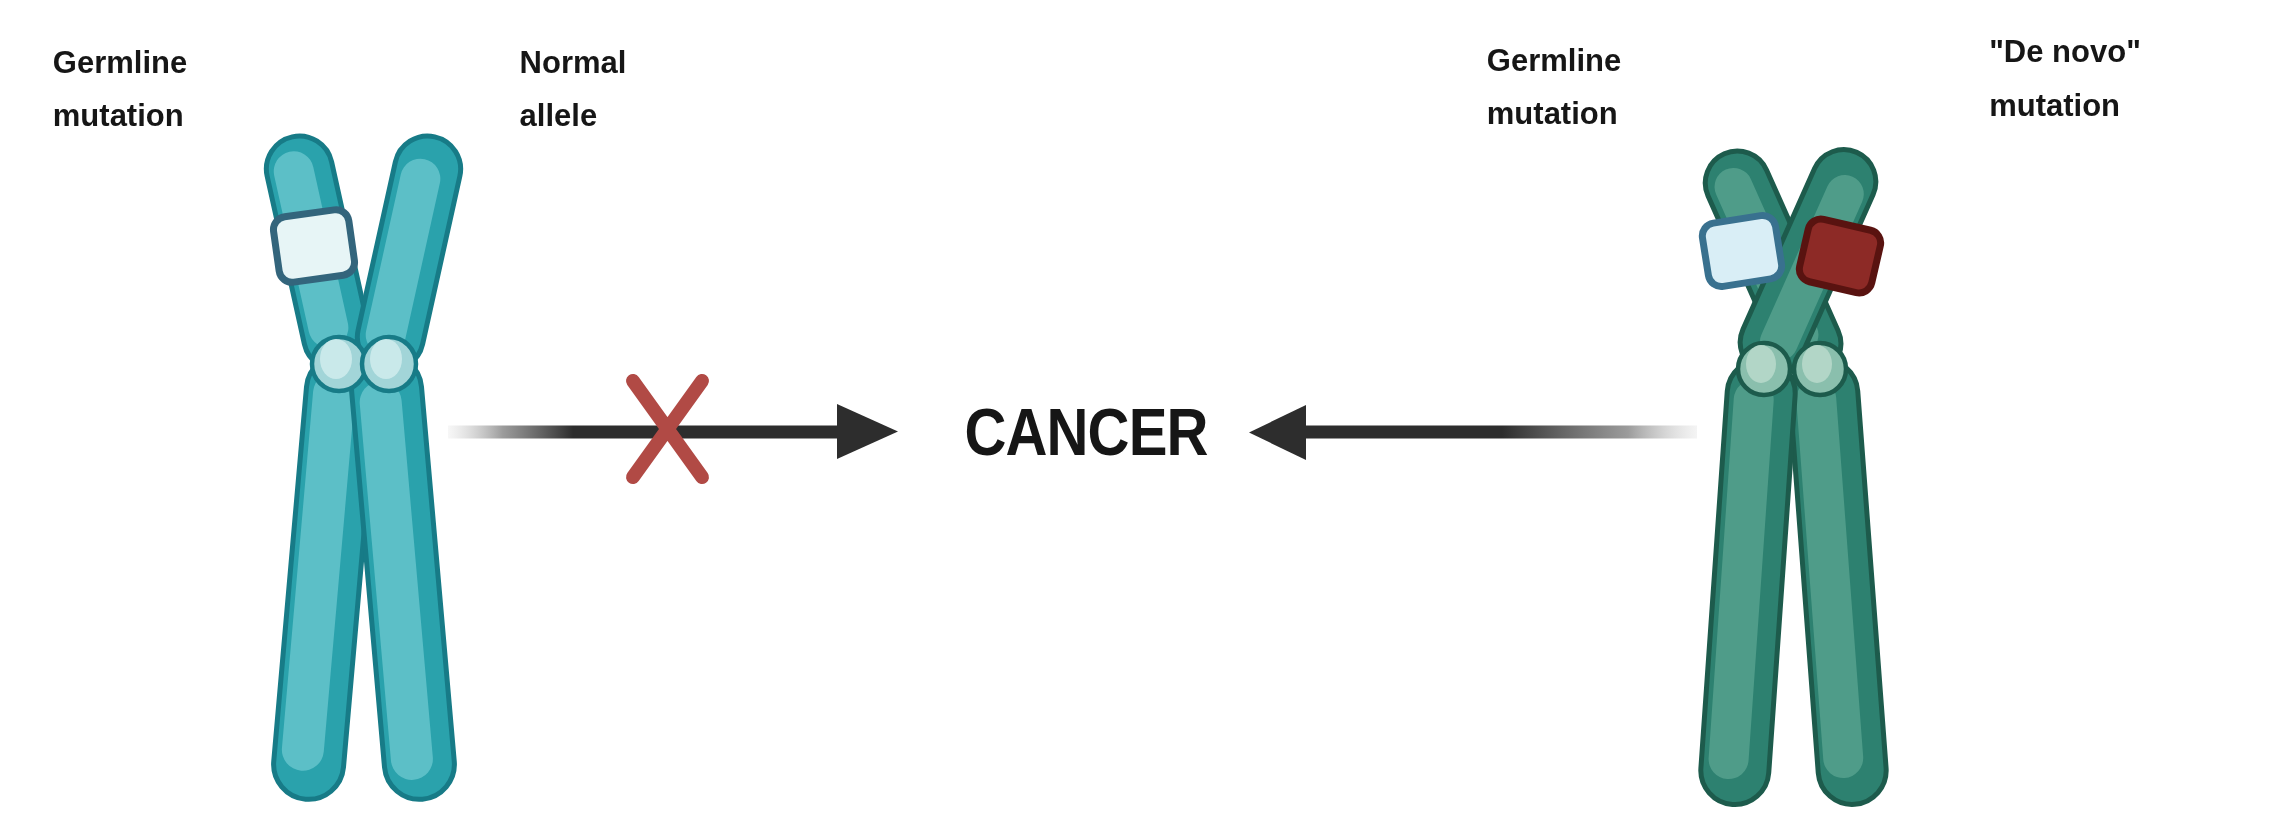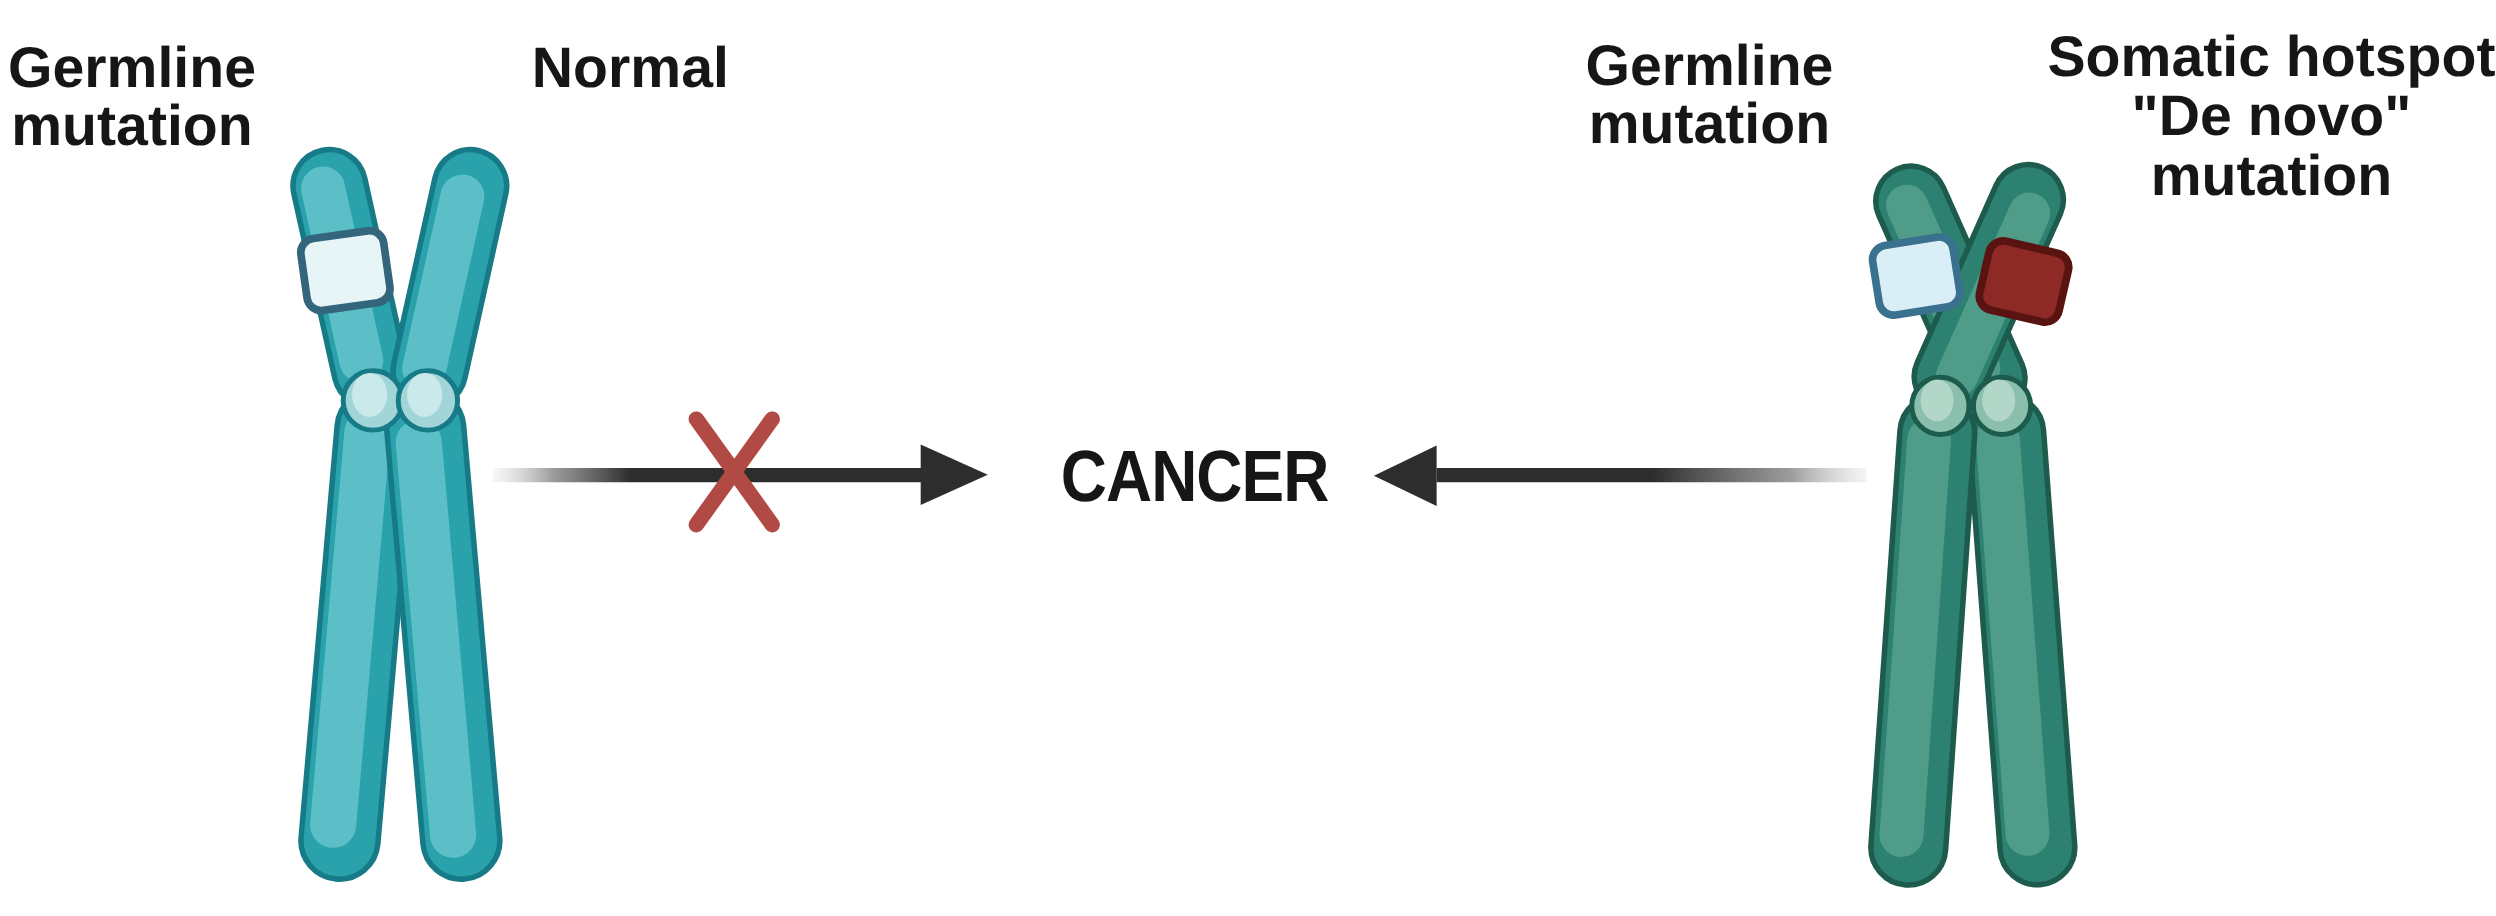--- a/index.html
+++ b/index.html
@@ -1,20 +1,20 @@
 <!DOCTYPE html>
 <html style="--bg: #ffffff; --text: #161616; --left-body: #2aa2ac; --left-outline: #177b87; --left-highlight: #5cbfc7; --left-centromere: #a2d5d8; --left-centromere-inner: #c9e9ea; --right-body: #2d8170; --right-outline: #1d5b4c; --right-highlight: #4f9c89; --right-centromere: #8abfad; --right-centromere-inner: #b2d6c7; --box-white-fill: #e7f5f6; --box-white-stroke: #33657c; --box-blue-fill: #d9eef6; --box-blue-stroke: #39718f; --box-red-fill: #8d2a26; --box-red-stroke: #591310; --arrow: #2d2d2d; --xmark: #b14a45;"><head>
 <meta charset="utf-8">
 <style>
   html,body{margin:0;padding:0;background:var(--bg,#fff);}
   .stage{position:relative;width:2269px;height:833px;background:var(--bg,#ffffff);overflow:hidden;
          font-family:"Liberation Sans",sans-serif;}
   .stage svg{position:absolute;left:0;top:0;}
-  .label{position:absolute;font-weight:700;font-size:52px;line-height:53px;color:var(--text,#161616);
-         text-align:center;transform:translateX(-50%);white-space:nowrap;}
+  .label{position:absolute;font-weight:700;font-size:31px;line-height:53px;color:var(--text,#161616);
+         text-align:left;transform:translateX(-50%);white-space:nowrap;}
   .label div{white-space:nowrap;}
   .label-somatic{line-height:54px;}
   .cancer{position:absolute;font-weight:700;font-size:66px;color:var(--text,#161616);
           transform:translate(-50%,-50%) scale(0.88,1);letter-spacing:-1px;white-space:nowrap;}
 </style>
 </head>
 <body>
 
 <div class="stage">
 
@@ -92,28 +92,28 @@
     </g>
   </svg>
 
   <div class="label" style="left:120px;top:36px">
     <div>Germline</div>
     <div>mutation</div>
   </div>
 
   <div class="label" style="left:573px;top:36px">
     <div>Normal</div>
+    <div>allele</div>
   </div>
 
   <div class="cancer" style="left:1086px;top:432px">CANCER</div>
 
   <div class="label" style="left:1554px;top:34px">
     <div>Germline</div>
     <div>mutation</div>
   </div>
 
   <div class="label label-somatic" style="left:2065px;top:25px">
-    <div>Somatic hotspot</div>
     <div>"De novo"</div>
     <div>mutation</div>
   </div>
 
 </div>
 
 </body></html>

